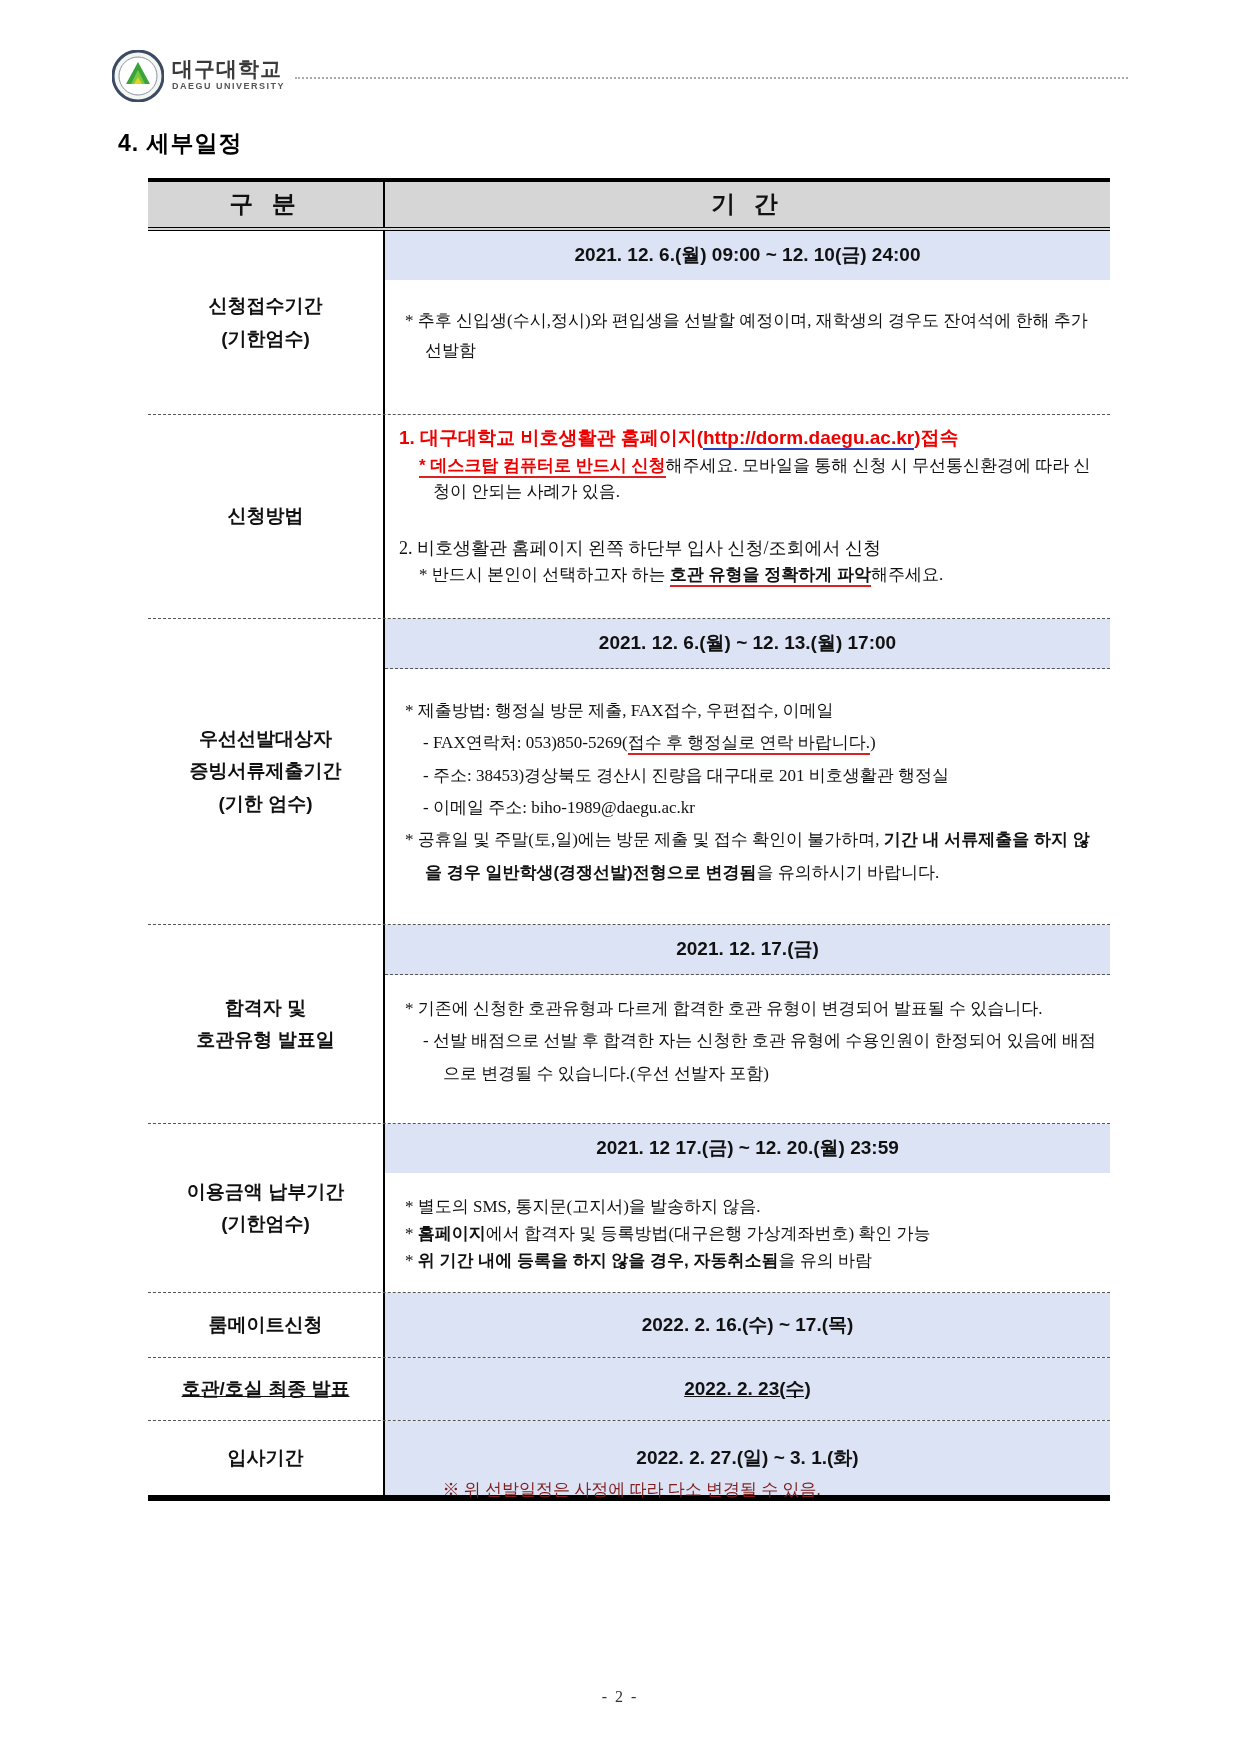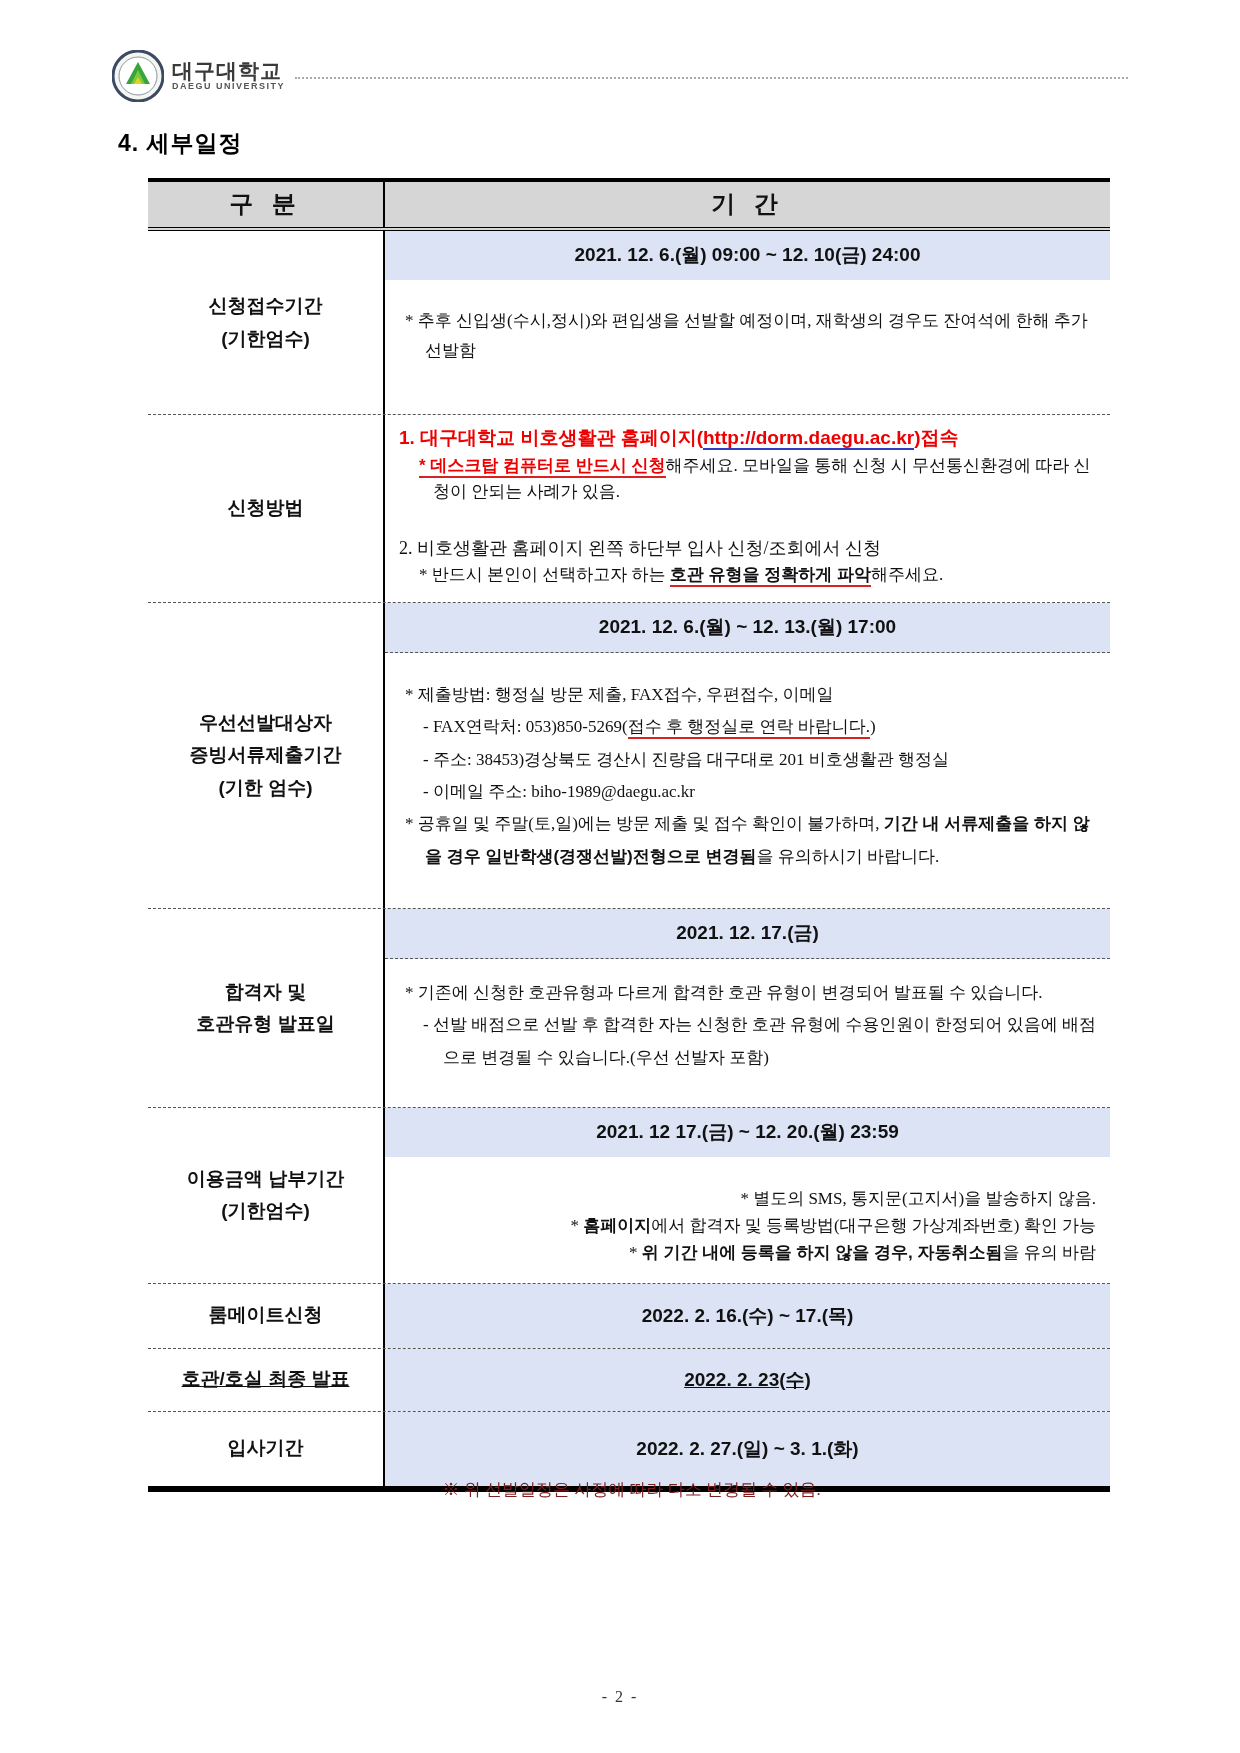--- a/index.html
+++ b/index.html
@@ -8,21 +8,21 @@
     font-family: "Liberation Serif", serif;
     color: #111;
   }
   .doc-header {
     position: absolute; left: 112px; top: 50px; right: 112px;
     display: flex; align-items: center;
   }
   .logo { display: flex; align-items: center; gap: 8px; }
   .emblem { width: 52px; height: 52px; flex: 0 0 auto; }
   .logo-text { display: flex; flex-direction: column; line-height: 1.05; }
-  .logo-kr { font-family: Liberation Serif, serif; font-weight: bold; font-size: 21px; color: #3a3a3a; letter-spacing: 1px; }
+  .logo-kr { font-family: Liberation Mono, monospace; font-weight: bold; font-size: 21px; color: #3a3a3a; letter-spacing: 1px; }
   .logo-en { font-family: "Liberation Sans", sans-serif; font-size: 9px; color: #555; letter-spacing: 1.5px; font-weight: bold; }
   .dotted-rule { flex: 1 1 auto; border-top: 2px dotted #aaa; margin-left: 10px; height: 0; position: relative; top: 2px; }
 
   .section-title {
     position: absolute; left: 118px; top: 128px;
     font-family: "Liberation Sans", sans-serif;
     font-weight: bold; font-size: 23px; color: #000000; margin: 0;
     letter-spacing: 1px;
   }
 
@@ -48,35 +48,35 @@
     text-align: center; line-height: 1.7; padding: 6px 4px;
   }
   .tcell { position: relative; }
   .band {
     background: #dbe3f4; text-align: center;
     font-family: "Liberation Sans", sans-serif; font-weight: bold; font-size: 19px;
     padding: 11px 0 12px 0;
   }
   .band.dashed-below { border-bottom: 1px dashed #555; }
   .notes { padding: 26px 14px 16px 20px; line-height: 1.75; }
-  .notes.tight { line-height: 1.6; padding-top: 28px; text-align: right; }
+  .notes.tight { line-height: 1.6; padding-top: 20px; }
   .notes.wide { line-height: 1.9; }
   .hang { padding-left: 20px; text-indent: -20px; }
   .hang2 { padding-left: 38px; text-indent: -20px; }
   .blue-cell {
     background: #dbe3f4; display: flex; align-items: center; justify-content: center;
     font-family: "Liberation Sans", sans-serif; font-weight: bold; font-size: 19px;
   }
   .red-bold {
     color: #ee0000; font-family: "Liberation Sans", sans-serif; font-weight: bold; font-size: 19px;
   }
   .red-url { color: #ee0000; border-bottom: 2px solid #2b3fbf; text-decoration: none; }
   .red-underline { border-bottom: 2px solid #d92222; padding-bottom: 1px; }
   .bold-black { font-weight: bold; font-family: "Liberation Sans", sans-serif; font-size: 17px; }
-  .method-block { padding: 10px 10px 14px 14px; }
+  .method-block { padding: 10px 10px 30px 14px; }
   .method-sub { padding-left: 34px; text-indent: -14px; line-height: 1.55; margin-top: 2px; }
   .gap { height: 30px; }
 
   .footnote {
     position: absolute; left: 148px; top: 1478px; width: 967px;
     text-align: center; font-size: 17px; color: #7f1d1d;
   }
   .page-number {
     position: absolute; left: 0; width: 1240px; top: 1688px;
     text-align: center; font-size: 16px; color: #333; letter-spacing: 2px;

